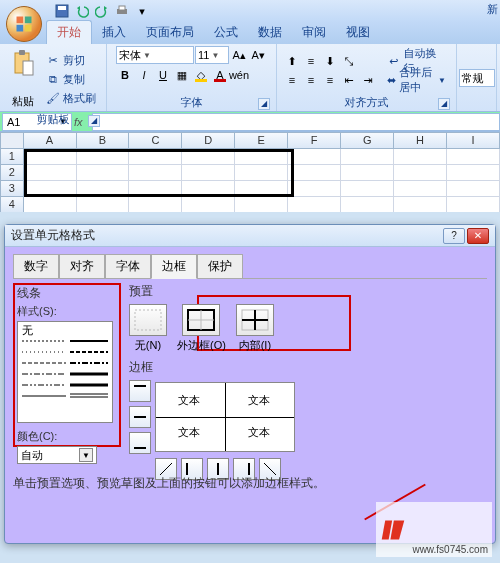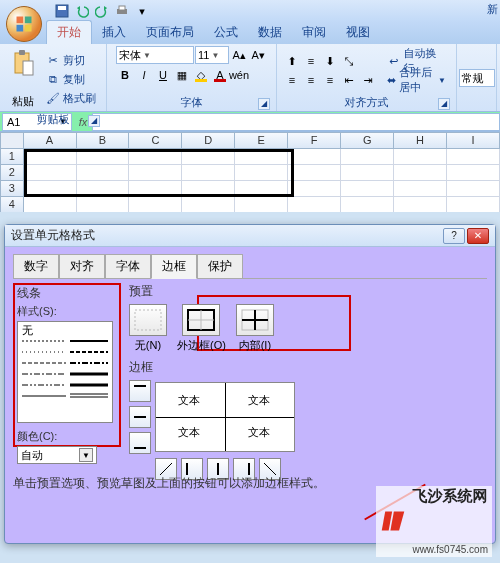--- a/index.html
+++ b/index.html
@@ -31,21 +31,21 @@
 
 .combo { height:18px;background:#fff;border:1px solid #9bbce3;display:inline-flex;align-items:center;padding:0 2px;font-size:11px; }
 .combo .arr{font-size:8px;color:#555;margin-left:2px;}
 .btnrow{display:flex;gap:1px;}
 .sqbtn{width:18px;height:18px;border:1px solid transparent;display:inline-flex;align-items:center;justify-content:center;border-radius:2px;font-size:11px;}
 
 
 .fbar{height:20px;background:#86efac;border-bottom:1px solid #9bbce3;display:flex;align-items:center;}
 .namebox{width:70px;height:18px;background:#fff;border:1px solid #9bbce3;margin:0 2px;display:flex;align-items:center;padding:0 4px;font-size:11px;}
 .namebox .arr{margin-left:auto;font-size:8px;}
-.fx{width:18px;text-align:center;font-style:italic;color:#555;}
+.fx{width:18px;text-align:left;font-style:italic;color:#555;}
 .finput{flex:1;height:18px;background:#fff;border:1px solid #9bbce3;}
 
 
 .sheet{background:#fff;height:80px;overflow:hidden;}
 .colhdr{display:flex;height:17px;}
 .corner{width:24px;background:#e8eef7;border:1px solid #9eb6ce;}
 .ch{width:54px;background:linear-gradient(#f5f9fe,#dce8f7);border:1px solid #9eb6ce;border-left:none;text-align:center;font-size:11px;line-height:15px;color:#333;}
 .row{display:flex;height:16px;}
 .rh{width:24px;background:linear-gradient(#f5f9fe,#dce8f7);border:1px solid #9eb6ce;border-top:none;text-align:center;font-size:11px;line-height:14px;color:#333;}
 .cell{width:54px;border-right:1px solid #d0d7e5;border-bottom:1px solid #d0d7e5;}
@@ -505,16 +505,15 @@
 </div>
 
 <div class="redline"></div>
 
 <div class="watermark">
   <svg class="wm-logo" viewBox="0 0 30 30">
     <path d="M6 4 L14 4 L10 26 L2 26 Z" fill="#e03020"></path>
     <path d="M16 4 L28 4 L22 26 L12 26 Z" fill="#e03020"></path>
   </svg>
   <div class="wm-txt">
-    <span class="l1">飞沙系统网</span>
     <span class="l2">www.fs0745.com</span>
   </div>
 </div>
 
 </body></html>

